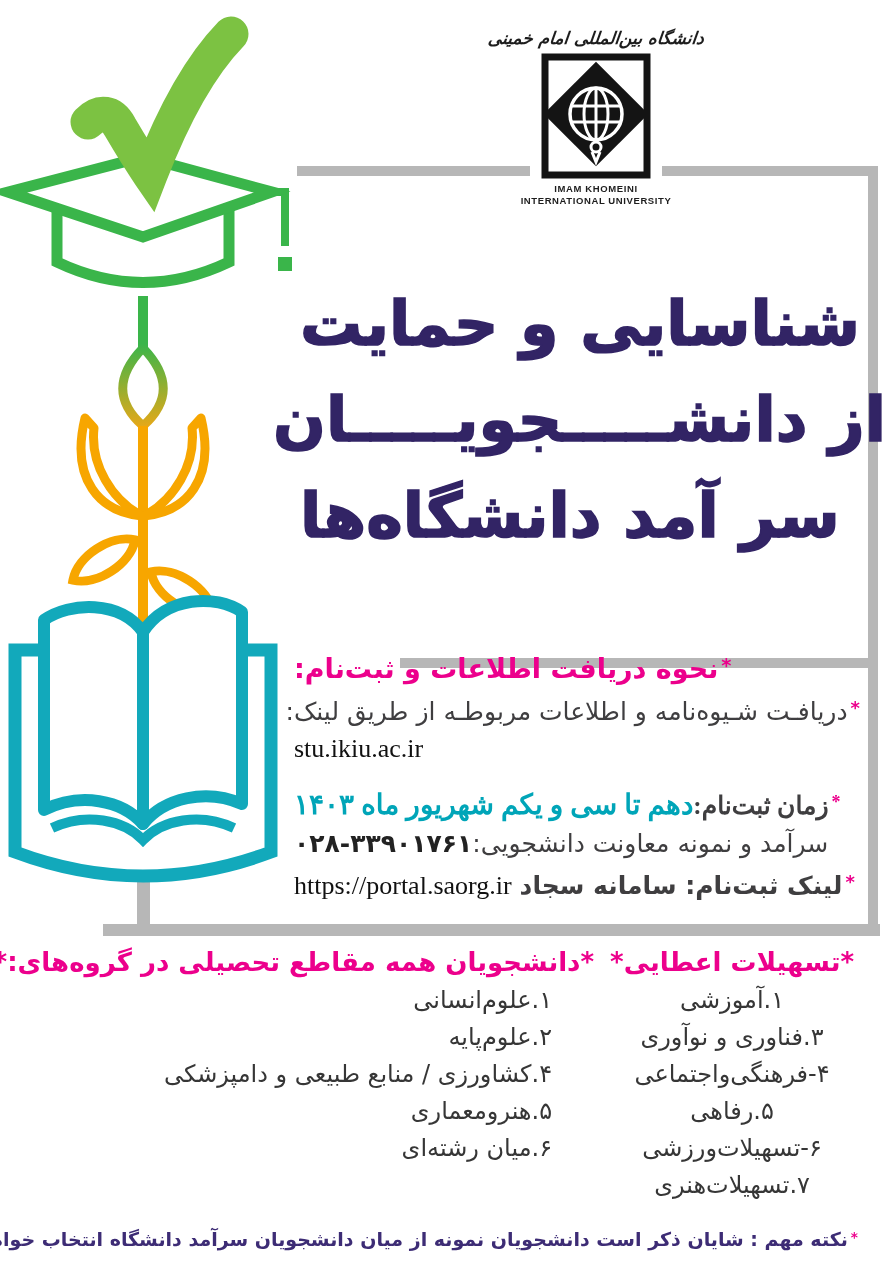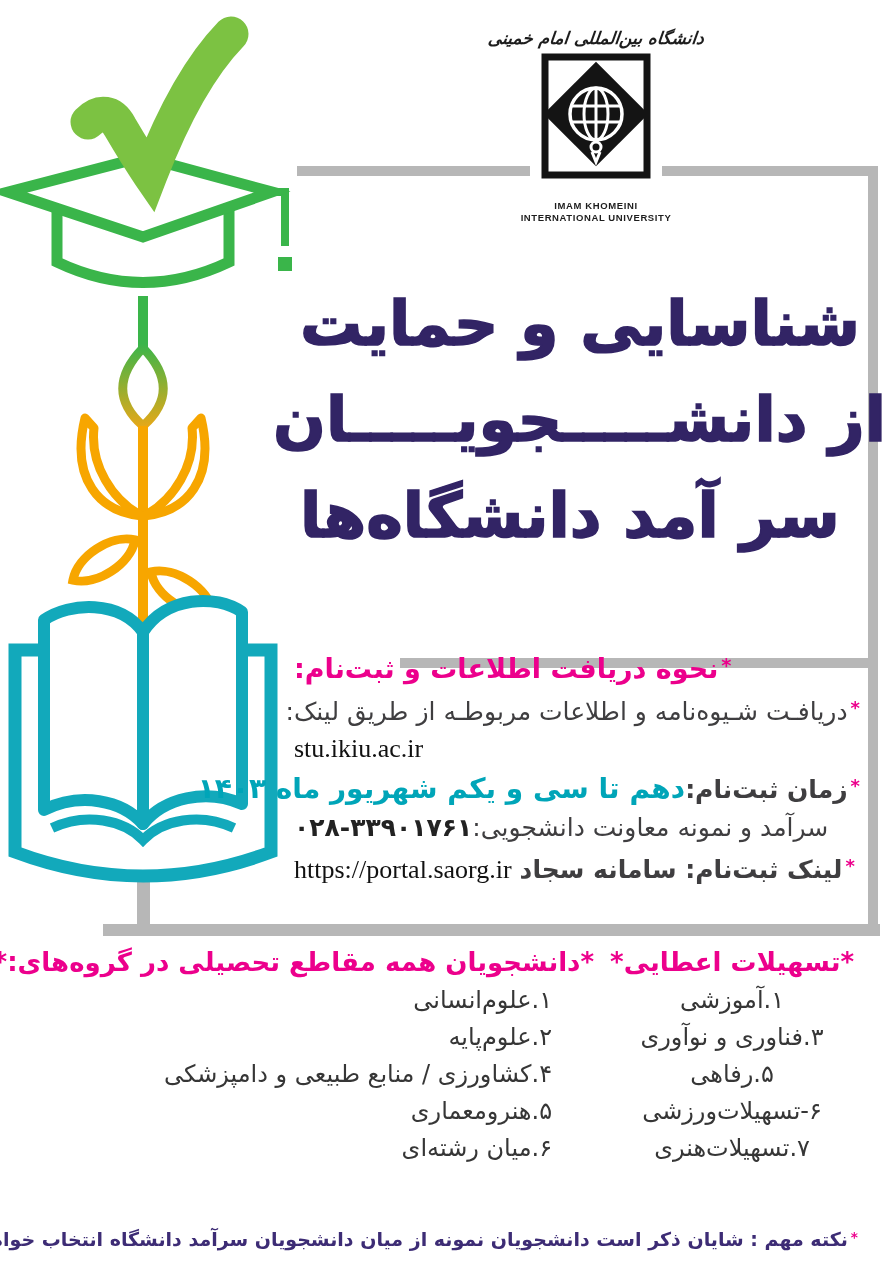--- a/index.html
+++ b/index.html
@@ -12,21 +12,21 @@
   .bar{position:absolute;background:#b7b7b7;}
   
   .logo-block{position:absolute;left:478px;top:28px;width:236px;text-align:center;}
   .calligraphy{
     font-family:"DejaVu Sans",sans-serif;font-style:italic;font-weight:bold;
     font-size:17px;color:#1d1d1d;direction:rtl;transform:skewX(-6deg);
     white-space:nowrap;margin-bottom:4px;
   }
   .logo-name{
     font-family:"Liberation Sans",sans-serif;font-weight:bold;font-size:9.5px;
-    letter-spacing:.6px;color:#1d1d1d;line-height:12px;margin-top:20px;
+    letter-spacing:.6px;color:#1d1d1d;line-height:12px;margin-top:3px;
   }
   
   .title-block{
     position:absolute;left:300px;top:276px;width:586px;text-align:left;direction:rtl;
   }
   .title-line{
     font-size:62px;line-height:96px;font-weight:bold;color:#322465;
     -webkit-text-stroke:1.6px #322465;white-space:nowrap;
   }
   
@@ -142,36 +142,37 @@
   <div class="info-block">
     <div class="info-line pink-h">
       <span class="star">*</span><span>نحوه دریافت اطلاعات و ثبت‌نام:</span>
     </div>
     <div class="info-line">
       <span class="star">*</span><span>دریافـت شـیوه‌نامه و اطلاعات مربوطـه از طریق لینک:</span>
     </div>
     <div class="info-line url-line">
       <span class="latin-url" style="font-size:26px;">stu.ikiu.ac.ir</span>
     </div>
-    <div class="info-line" style="margin-top:0;">
+    <div class="info-line" style="margin-top:16px;font-family:Liberation Serif, serif;">
       <span class="star">*</span><span class="dark-b">زمان ثبت‌نام:</span><span class="teal-strong">دهم تا سی و یکم شهریور ماه ۱۴۰۳</span>
     </div>
     <div class="info-line">
       <span>سرآمد و نمونه معاونت دانشجویی:</span><span class="phone-num">۳۳۹۰۱۷۶۱-۰۲۸</span>
     </div>
     <div class="info-line">
       <span class="star">*</span><span class="dark-b">لینک ثبت‌نام: سامانه سجاد</span> <span class="latin-url" style="font-size:26px;">https://portal.saorg.ir</span>
     </div>
   </div>
 
   <div class="cols">
     <div class="col-facilities">
       <div class="col-header">*تسهیلات اعطایی*</div>
       <div class="col-item">۱.آموزشی</div>
       <div class="col-item">۳.فناوری و نوآوری</div>
+      <div class="col-item">۴-فرهنگی‌واجتماعی</div>
       <div class="col-item">۵.رفاهی</div>
       <div class="col-item">۶-تسهیلات‌ورزشی</div>
       <div class="col-item">۷.تسهیلات‌هنری</div>
     </div>
     <div class="col-groups">
       <div class="col-header">*دانشجویان همه مقاطع تحصیلی در گروه‌های:*</div>
       <div class="col-item">۱.علوم‌انسانی</div>
       <div class="col-item">۲.علوم‌پایه</div>
       <div class="col-item">۴.کشاورزی / منابع طبیعی و دامپزشکی</div>
       <div class="col-item">۵.هنرومعماری</div>

